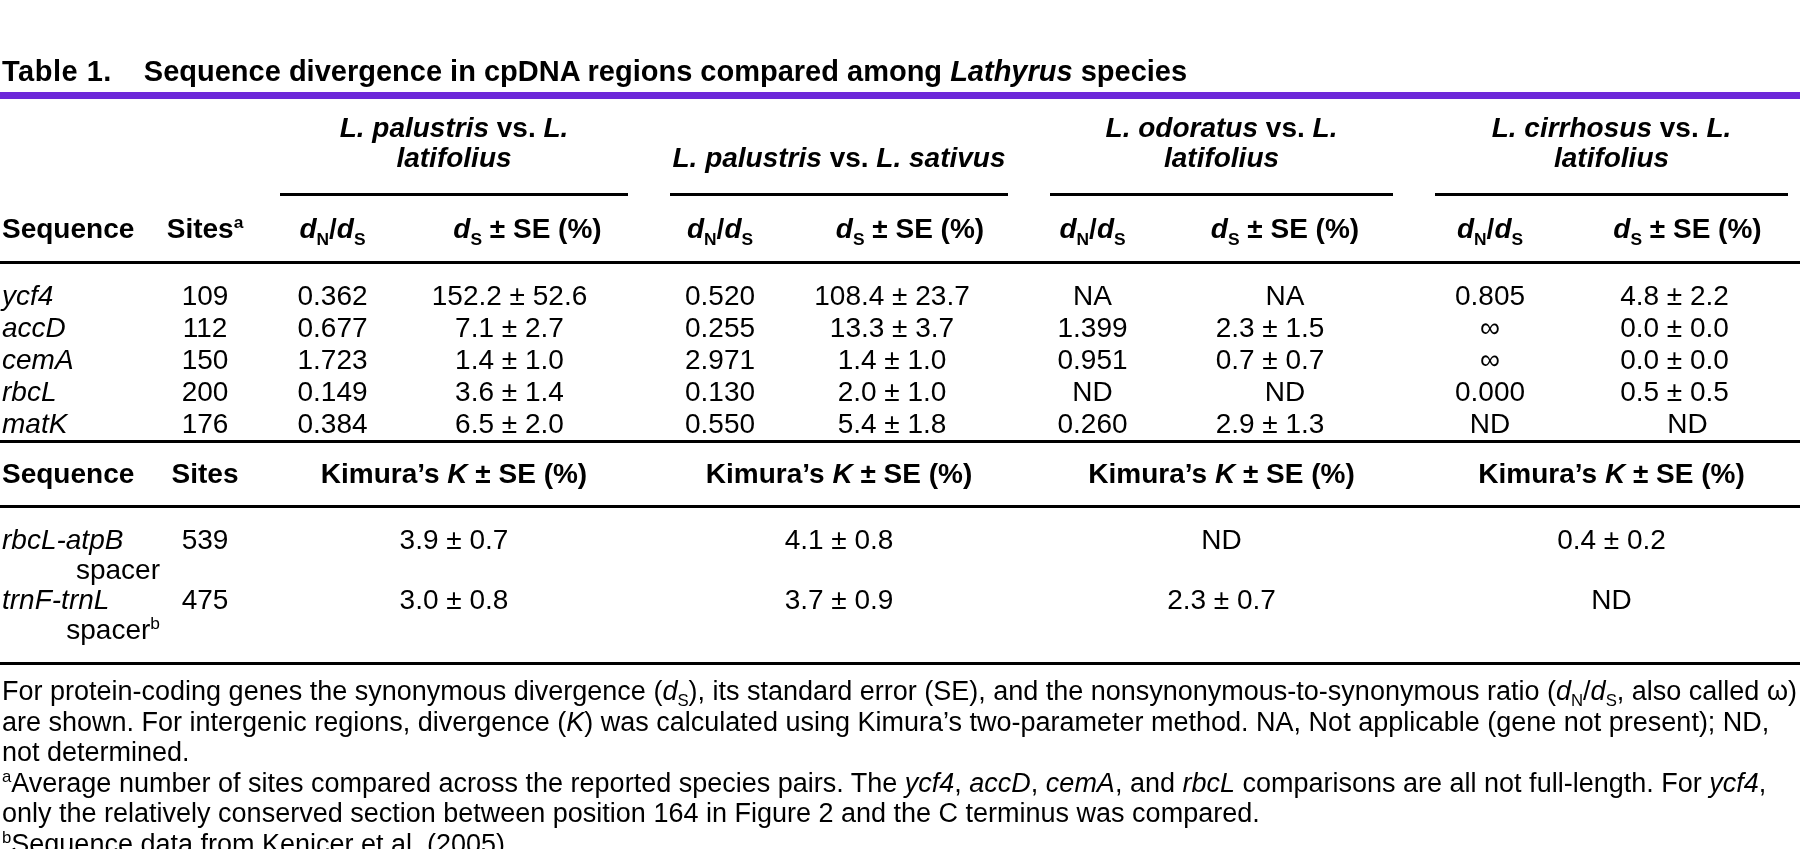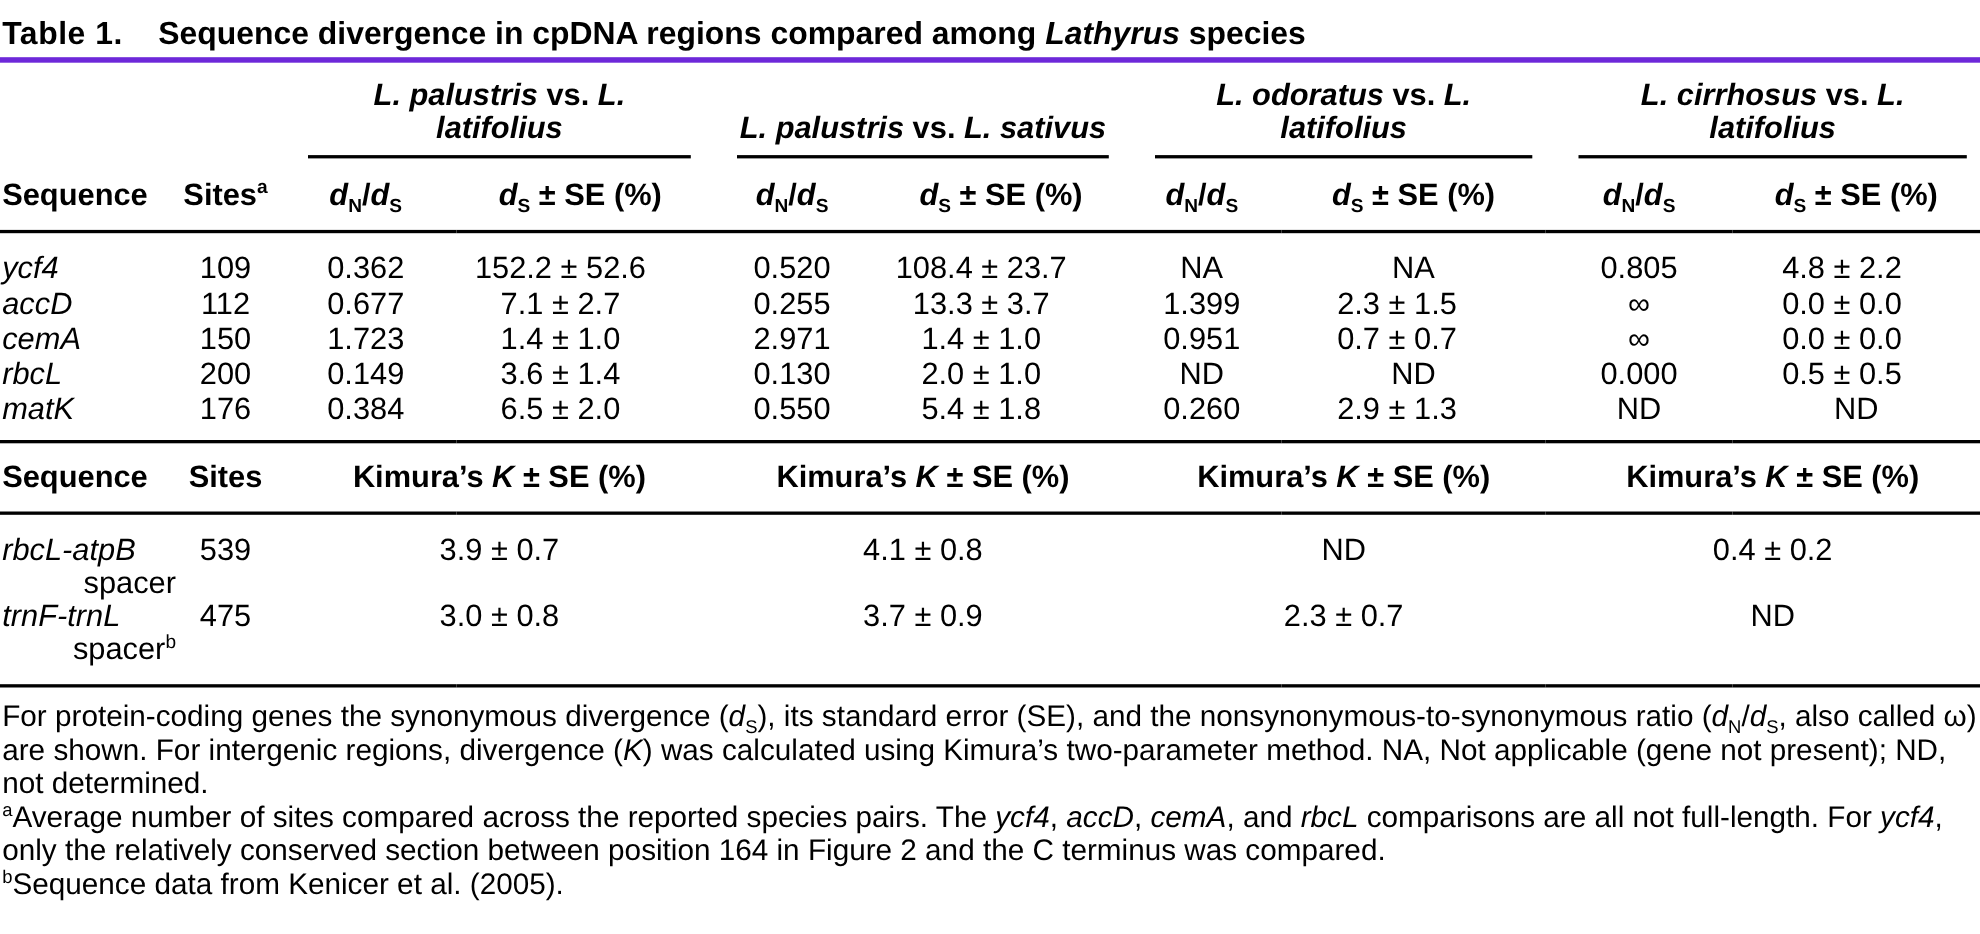--- a/index.html
+++ b/index.html
@@ -9,36 +9,37 @@
     background: #ffffff; color: #000000;
     font-family: "Liberation Sans", sans-serif;
     overflow: hidden;
   }
   sup { font-size: 62%; line-height: 0; }
   sub { font-size: 62%; line-height: 0; }
 
   .title {
     font-size: 29px; font-weight: bold; line-height: 30px;
     padding: 16px 0 6px 2px;
-    border-bottom: 5px solid #6d28d9;
+    border-bottom: 7px solid #6d28d9;
+    margin-top: 40px;
   }
   .title .tlabel { margin-right: 32px; letter-spacing: 0.5px; }
 
   table {
     width: 1800px; border-collapse: collapse; table-layout: fixed;
     font-size: 28px;
   }
   th, td { padding: 0; font-weight: normal; }
 
   
   .sp-row th { vertical-align: bottom; padding-top: 14px; }
   .grpbox { margin: 0 12px 0 30px; text-align: center; }
   .grpline {
     border-bottom: 3px solid #000;
-    padding-bottom: 10px;
+    padding-bottom: 20px;
     font-weight: bold; font-size: 28px; line-height: 30px;
   }
 
   
   .colhead th {
     font-weight: bold; vertical-align: bottom;
     border-bottom: 3px solid #000;
     padding: 18px 0 17px 0;
     font-size: 28px; line-height: 30px;
   }
@@ -48,21 +49,21 @@
     padding: 16px 0 16px 0;
     font-size: 28px; line-height: 30px;
   }
   .th-left { text-align: left; padding-left: 2px !important; }
   .th-ctr  { text-align: center; }
 
   
   #s1 { border-bottom: 3px solid #000; }
   #s1 td { line-height: 32px; }
   #s1 tr:first-child td { padding-top: 16px; }
-  #s1 tr:last-child td  { padding-bottom: 12px; }
+  #s1 tr:last-child td  { }
 
   td.seq { text-align: left; padding-left: 2px; }
   td.ctr { text-align: center; }
   td.num { text-align: center; }
   td:nth-child(4).num  { padding-right: 36px; }
   td:nth-child(6).num  { padding-right: 36px; margin-top: 35px; }
   td:nth-child(8).num  { padding-right: 30px; }
   td:nth-child(10).num { padding-right: 26px; }
 
   

